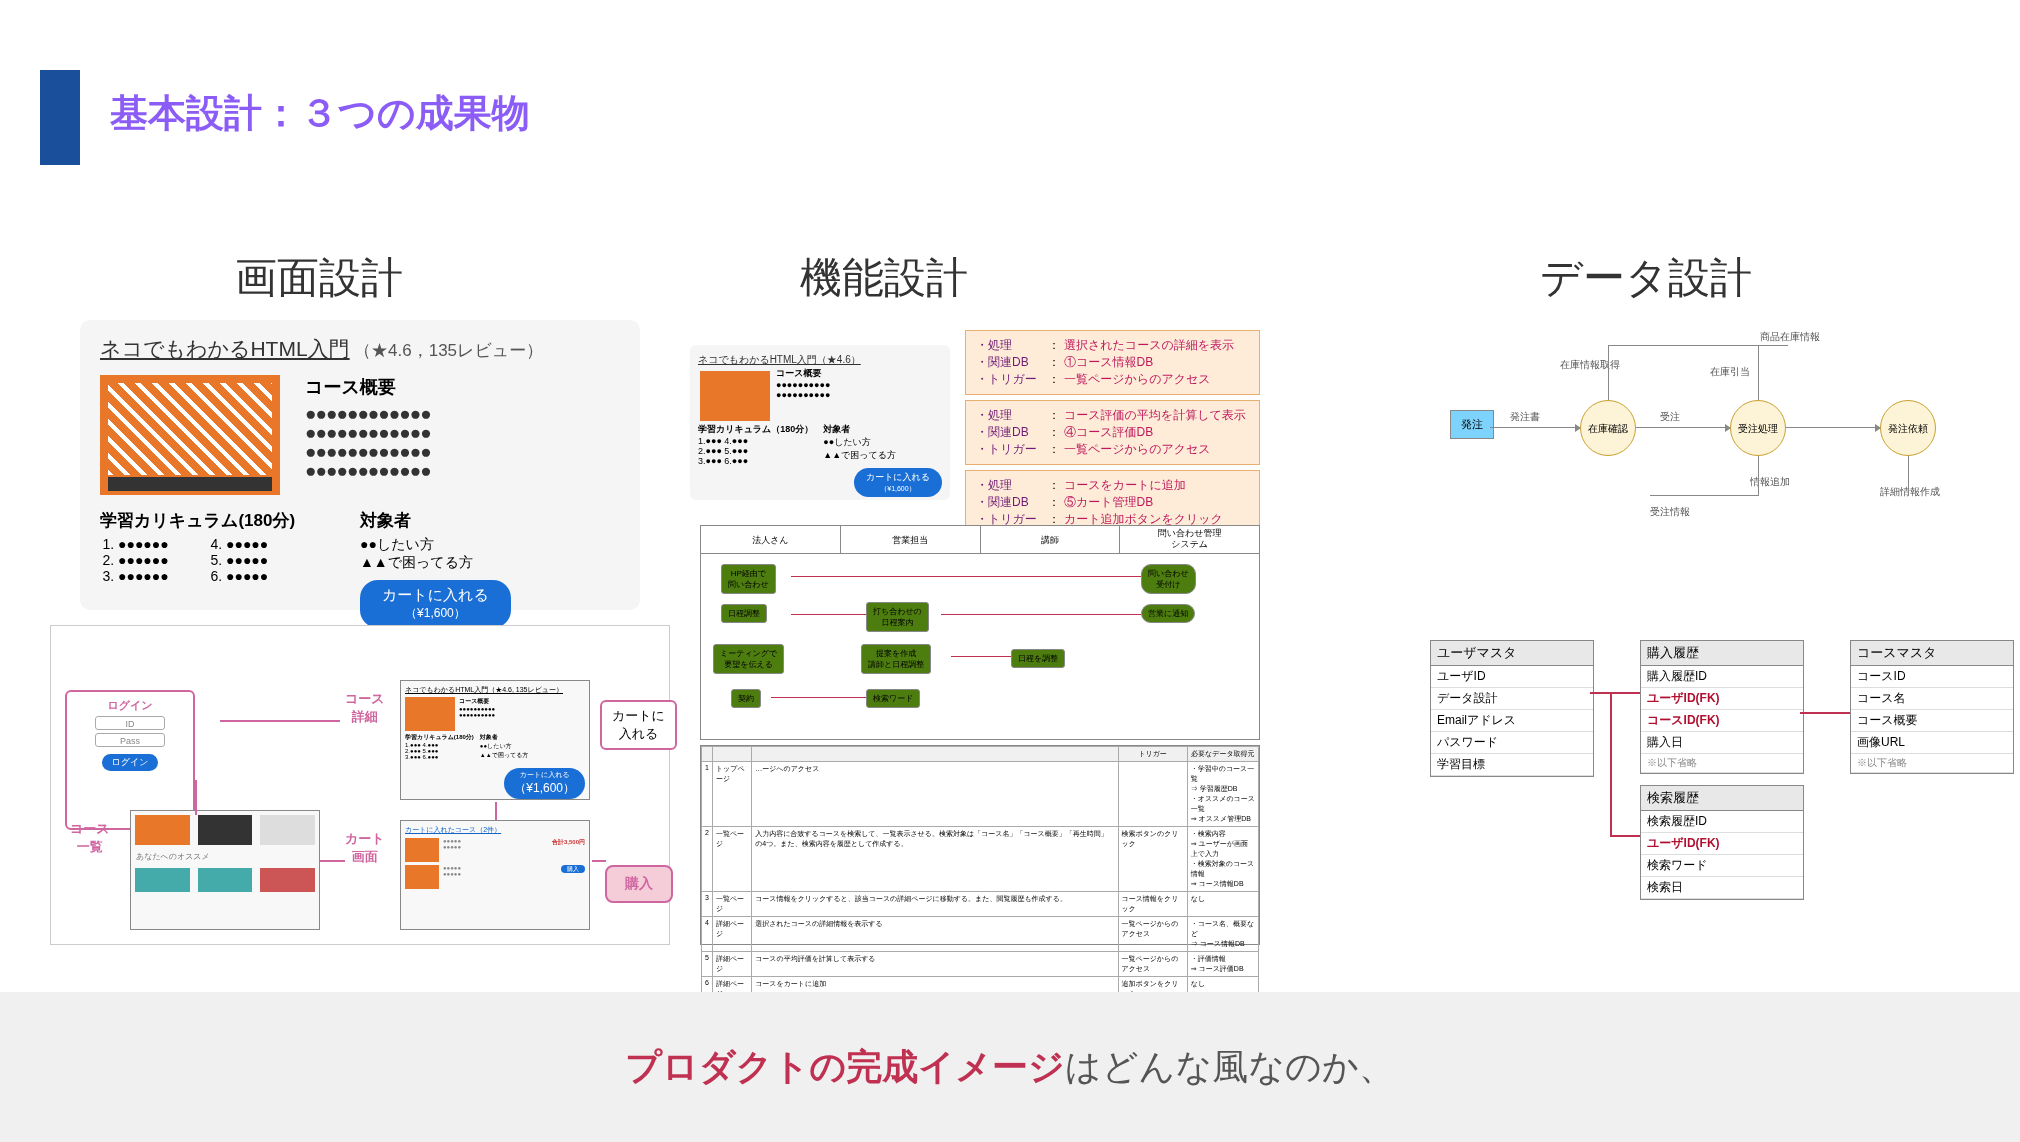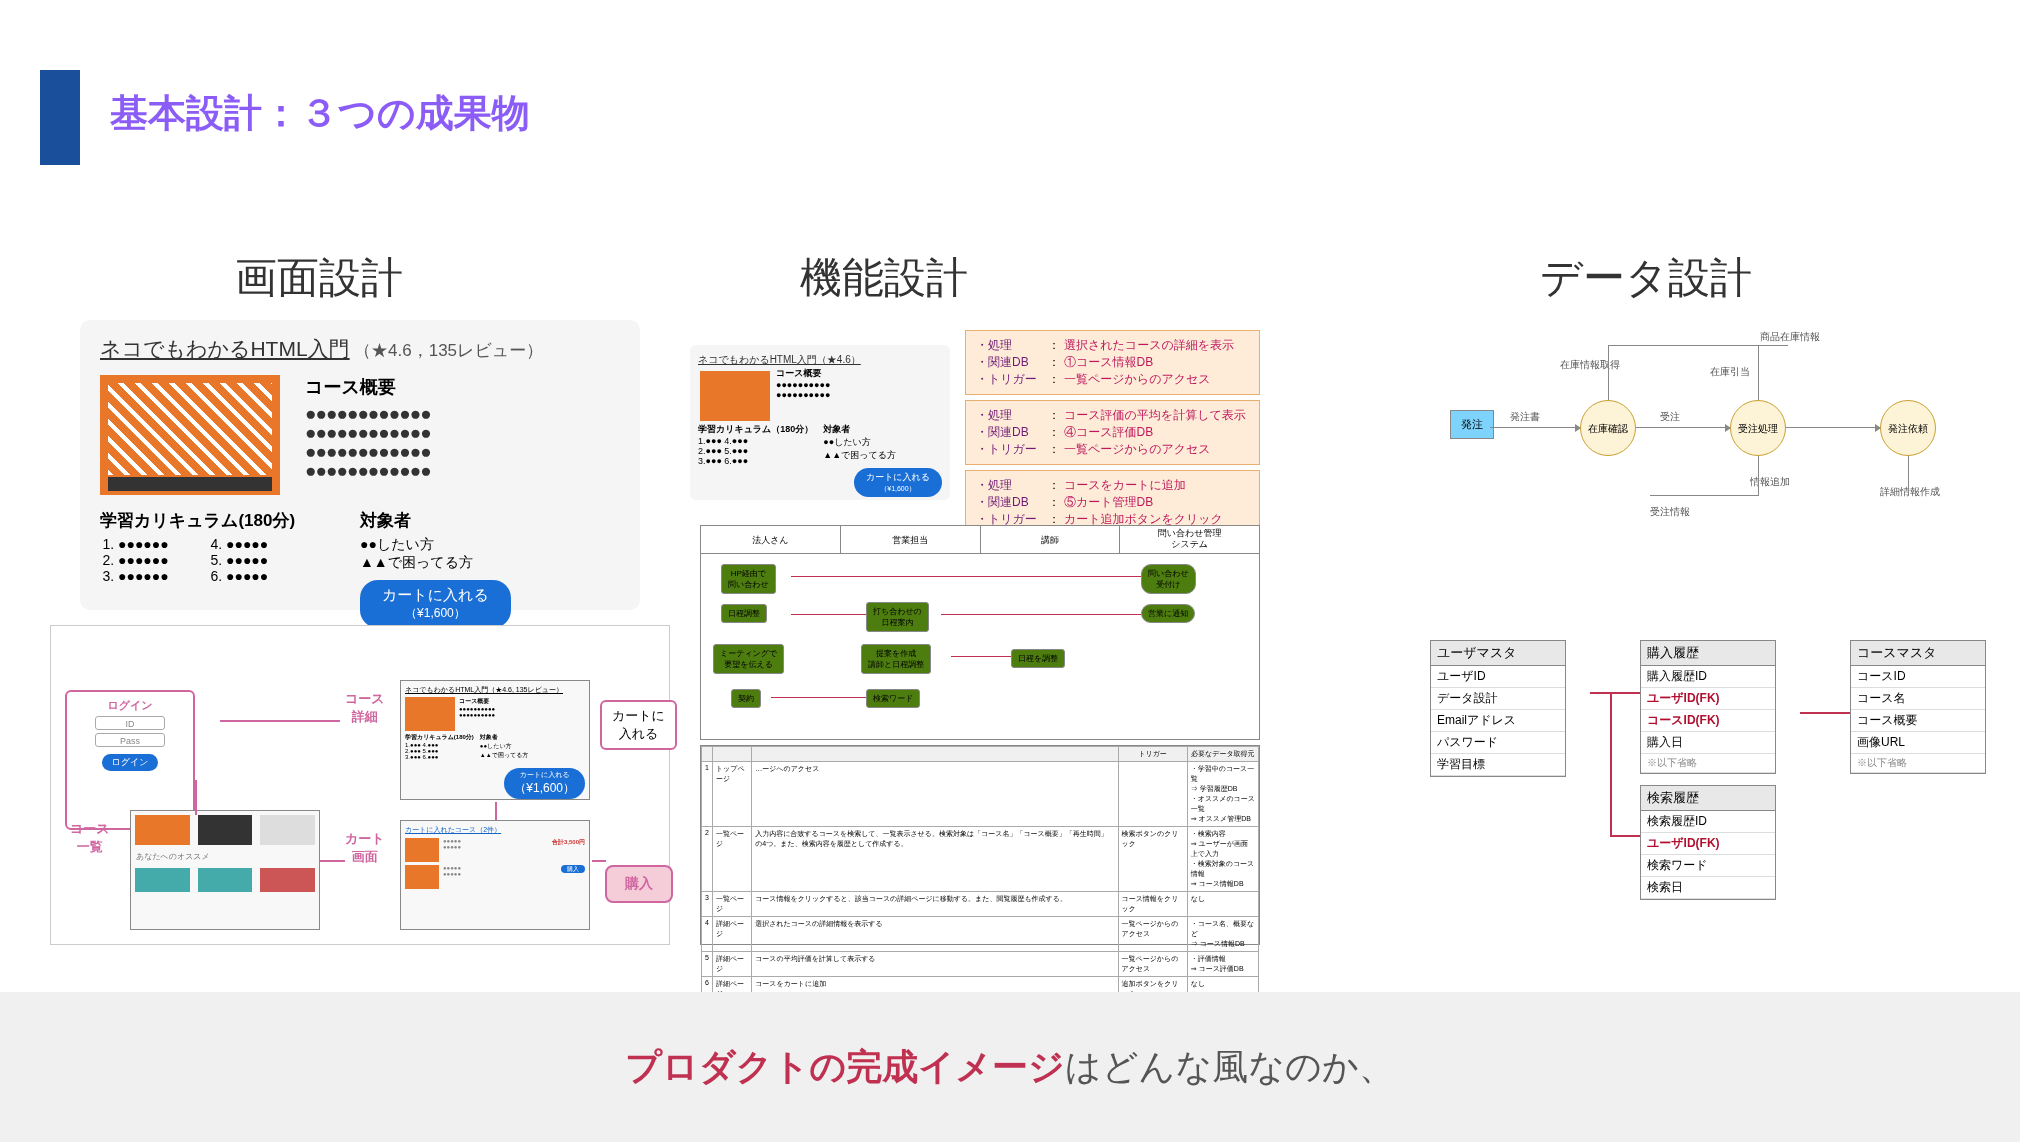--- a/index.html
+++ b/index.html
@@ -67,21 +67,21 @@
 
 
 .dfd{position:absolute;left:1450px;top:330px;width:570px;height:200px;font-size:10px}
 .dfd-rect{position:absolute;border:1px solid #888;background:#7dd3fc;padding:6px 10px;font-size:11px}
 .dfd-circ{position:absolute;border:1px solid #c9a030;background:#fdf3d6;border-radius:50%;width:56px;height:56px;text-align:center;line-height:56px;font-size:10px}
 .dfd-lbl{position:absolute;font-size:10px;color:#555}
 .dfd-line{position:absolute;background:#888;height:1px}
 .dfd-arrow::after{content:"";position:absolute;right:-1px;top:-3px;border-left:6px solid #888;border-top:4px solid transparent;border-bottom:4px solid transparent}
 
 .erd{position:absolute;left:1430px;top:630px;width:590px;height:290px;font-size:13px}
-.erd-table{position:absolute;border:1px solid #888;background:#fff;width:136px}
+.erd-table{position:absolute;border:1px solid #888;background:#fff;width:164px}
 .erd-table .th{background:#e8e8e8;border-bottom:1px solid #888;padding:3px 6px;font-size:13px}
 .erd-table .td{padding:2px 6px;font-size:12px;border-bottom:1px solid #ddd}
 .erd-table .fk{color:#b01030;font-weight:bold}
 .erd-table .note{color:#888;font-size:10px}
 .erd-line{position:absolute;background:#c03050}
 
 .footer{position:absolute;left:0;right:0;bottom:0;height:150px;background:#f0f0f0;display:flex;flex-direction:column;justify-content:center;align-items:center}
 .footer p{font-size:36px;color:#555}
 .footer .hl{color:#c03050;font-weight:bold}
 </style>

